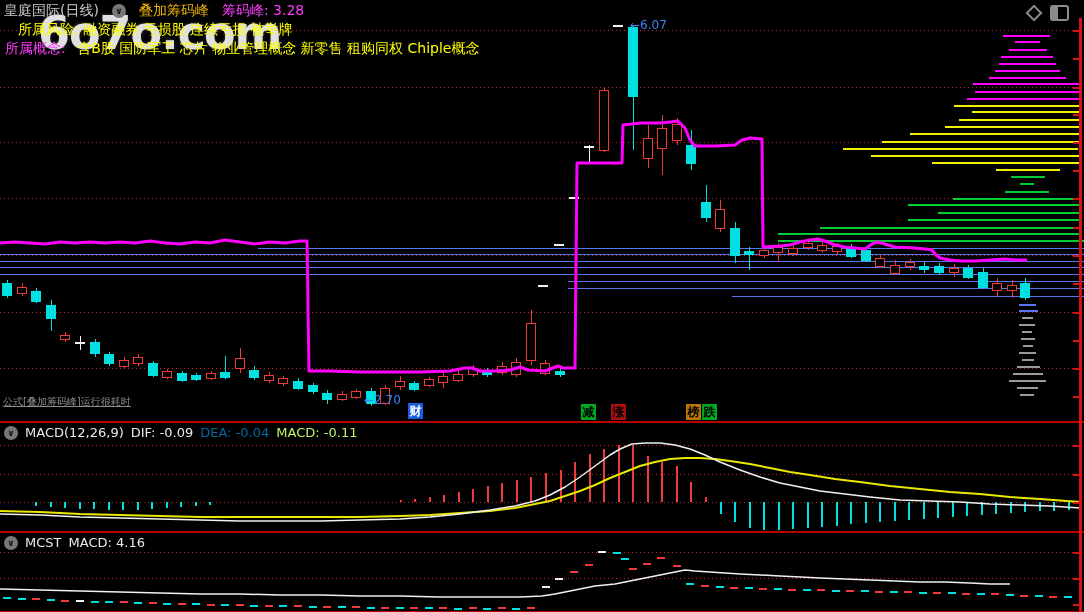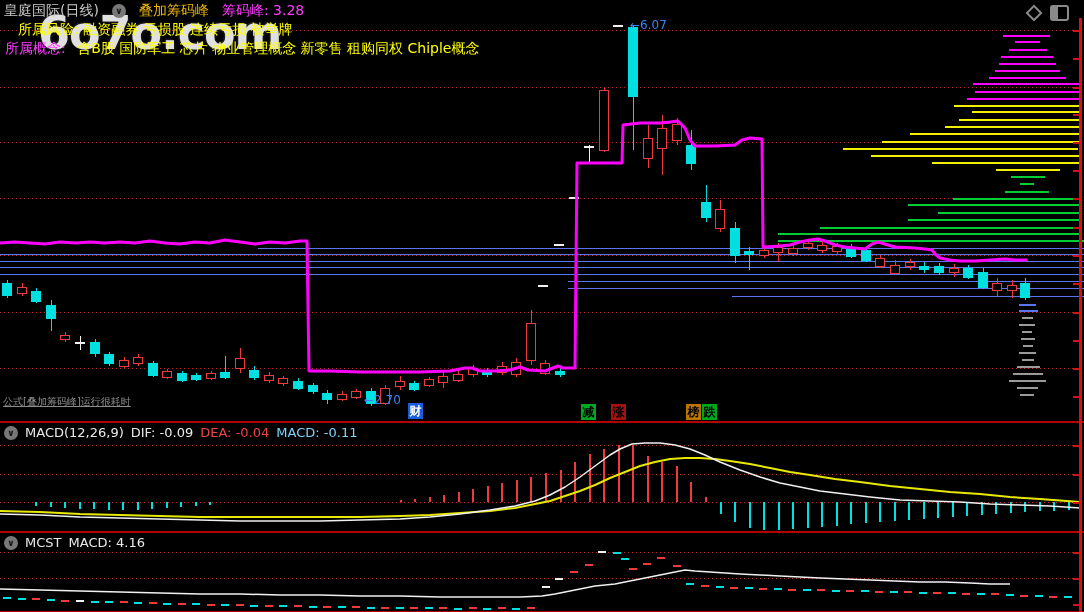--- a/index.html
+++ b/index.html
@@ -15,21 +15,21 @@
   .cl{color:#ff3dff;margin-right:7px;}
   .wm{top:6px;left:38px;font-size:46px;font-weight:bold;color:rgba(242,242,242,.92);
       letter-spacing:-1px;text-shadow:2px 2px 3px #141414,-1px -1px 2px #2a2a2a;}
   .chev{display:inline-block;width:14px;height:14px;border-radius:50%;background:#787878;
         color:#151515;font-size:9px;line-height:14px;text-align:center;font-weight:bold;}
   .note{color:#8c8c8c;font-size:10px;text-decoration:underline;}
   .plabel{color:#3b82f6;font-size:12px;}
   .badge{position:absolute;width:15px;height:16px;font-size:12px;line-height:16px;
          text-align:center;color:#000;font-weight:bold;}
   .mh{font-size:13px;display:flex;gap:7px;align-items:center;}
-  .w{color:#e8e8e8}.y{color:#ef4444}.m{color:#7dd3fc}
+  .w{color:#e8e8e8}.y{color:#0369a1}.m{color:#bef264}
   .dia{position:absolute;width:8px;height:8px;border:2px solid #8a8a8a;transform:rotate(45deg);background:#000;}
   .lay{position:absolute;width:15px;height:12px;border:2px solid #8a8a8a;border-radius:3px;}
   .lay i{display:block;width:6px;height:100%;background:#8a8a8a;}
 </style>
 </head>
 <body>
 
 <div class="screen">
 
   <svg id="cv" width="1084" height="612">

